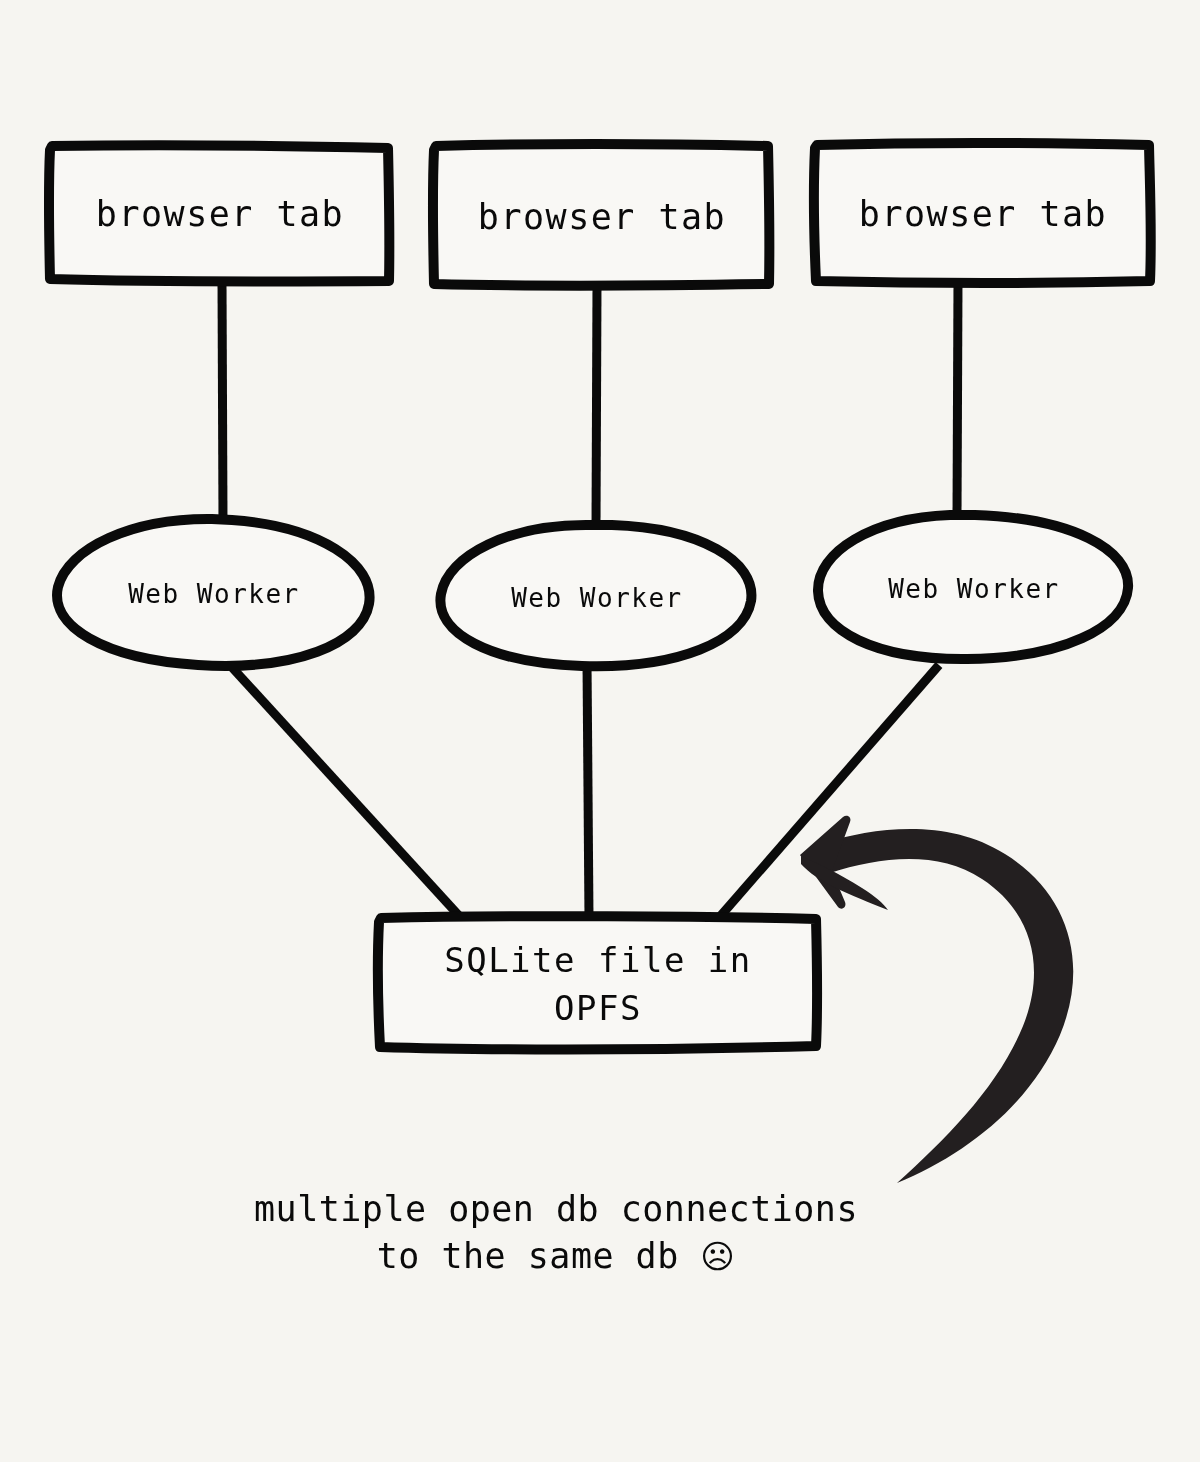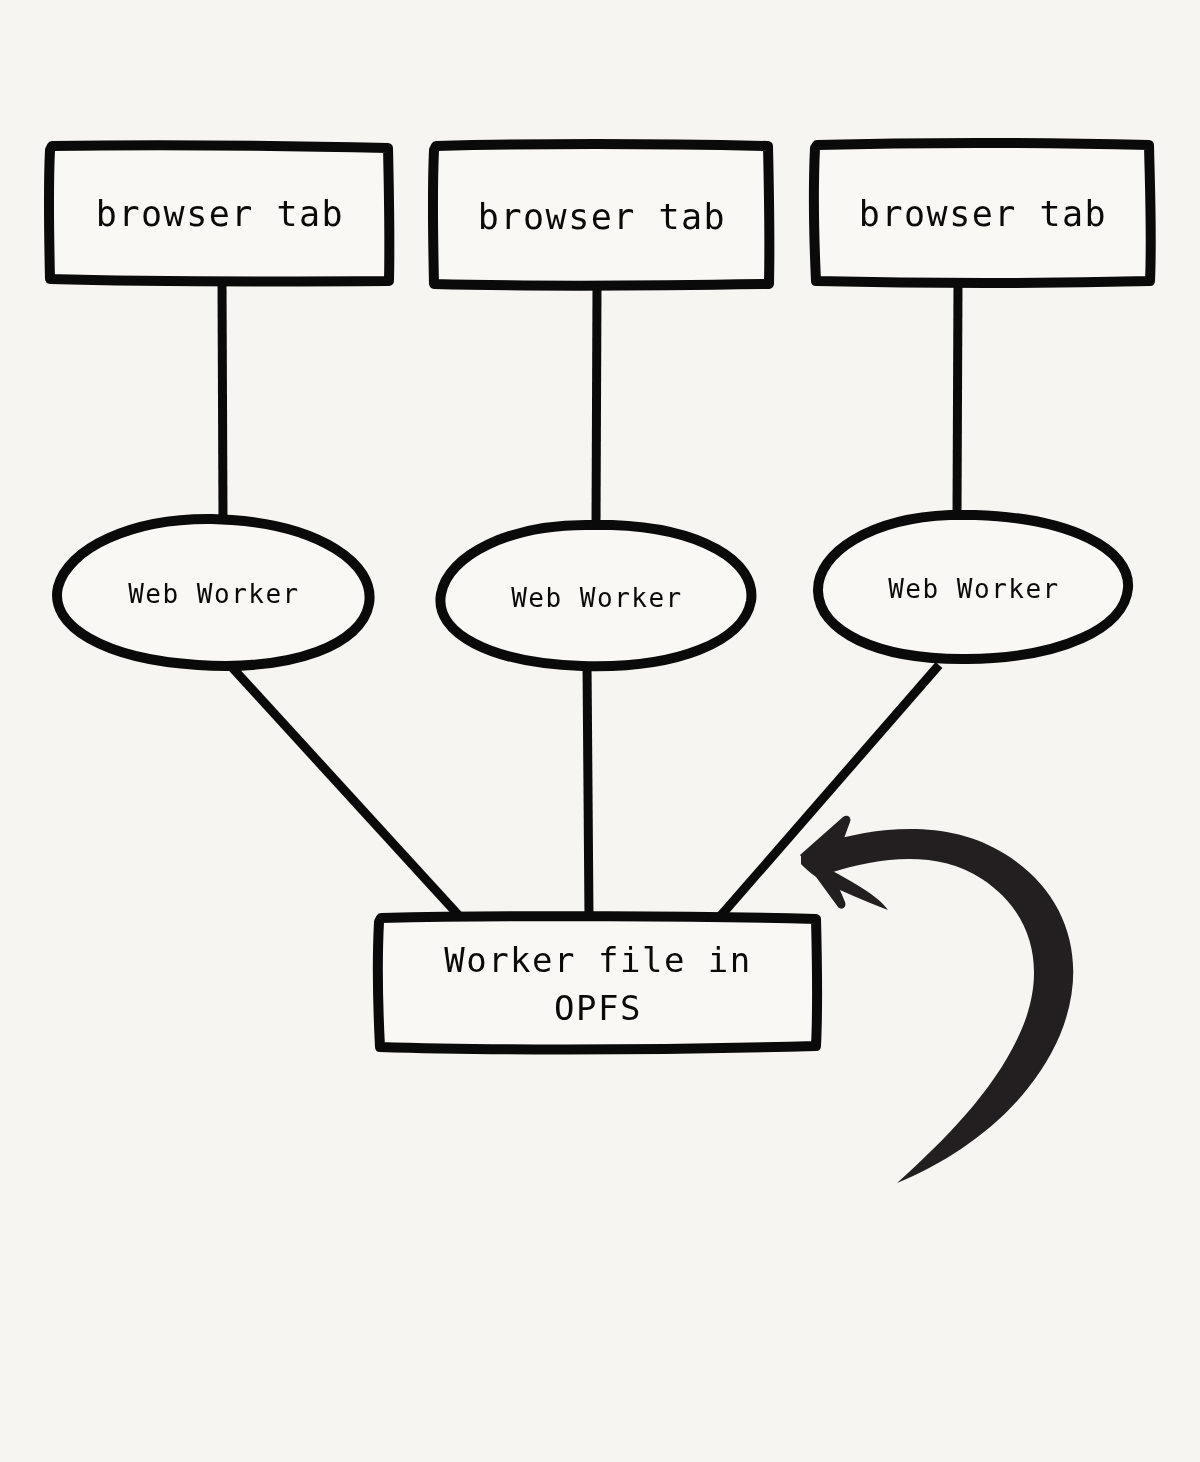--- a/index.html
+++ b/index.html
@@ -171,17 +171,21 @@
   <div class="node-label tab-label" style="left:434px; top:147px; width:336px; height:139px;">browser tab</div>
 
   <div class="node-label tab-label" style="left:816px; top:144px; width:334px; height:139px;">browser tab</div>
 
   <div class="node-label worker-label" style="left:58px; top:521px; width:312px; height:146px;">Web Worker</div>
 
   <div class="node-label worker-label" style="left:441px; top:527px; width:312px; height:142px;">Web Worker</div>
 
   <div class="node-label worker-label" style="left:818px; top:517px; width:312px; height:144px;">Web Worker</div>
 
-  <div class="node-label store-label" style="left:378px; top:918px; width:440px; height:132px;">Worker file in
+  <div class="node-label store-label" style="left:378px; top:918px; width:440px; height:132px;">SQLite file in
 OPFS</div>
 
+  <div class="caption">
+    <span>multiple open db connections</span>
+    <span class="line2"><span>to the same db</span> <span class="sad">☹</span></span>
+  </div>
 
 </div>
 
 </body></html>

